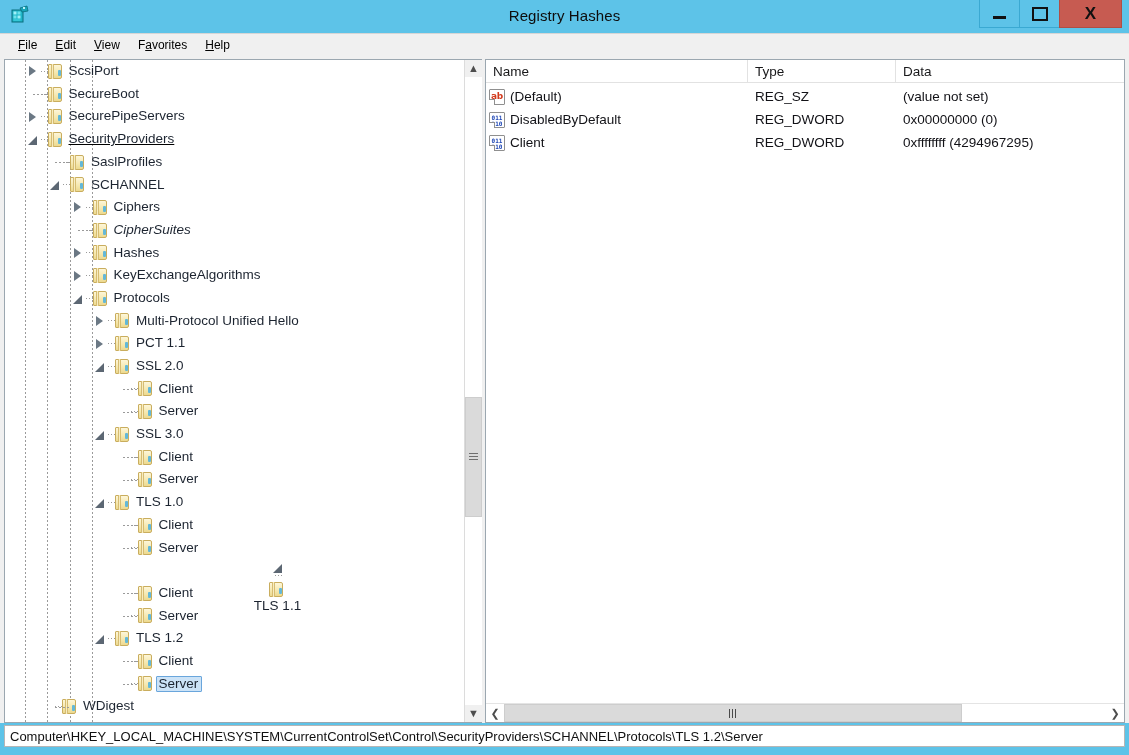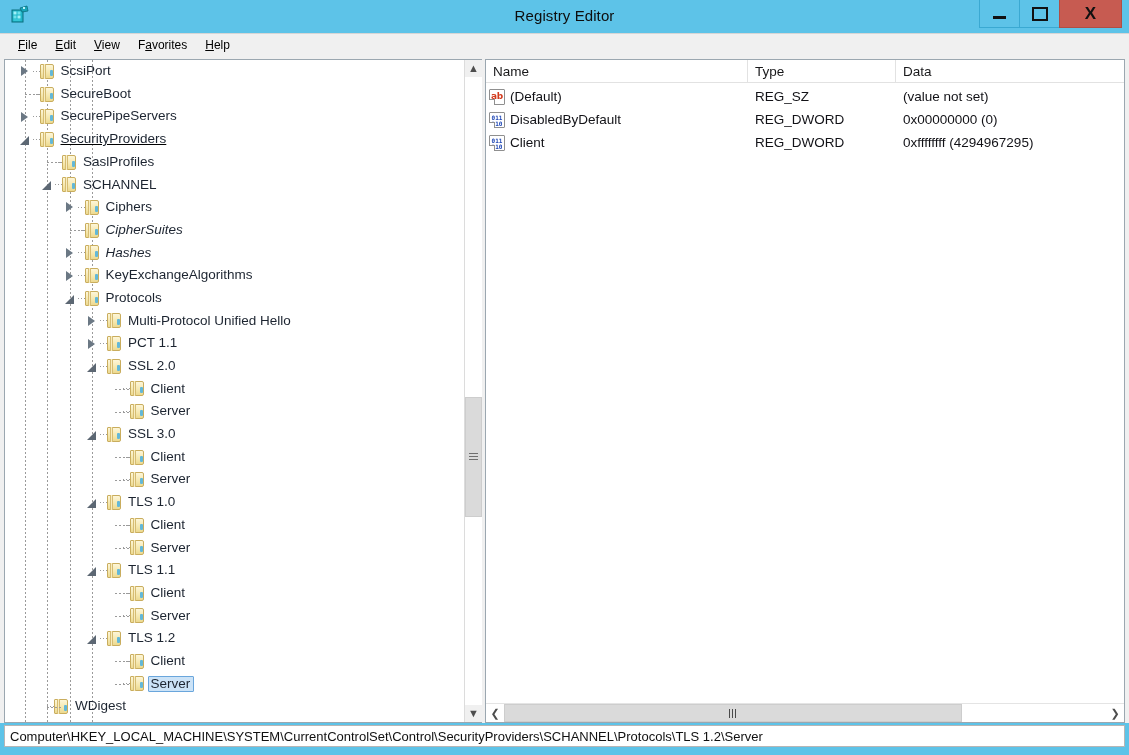--- a/index.html
+++ b/index.html
@@ -135,21 +135,21 @@
     overflow: hidden;
   }
   .tree-scrollport {
     flex: 1 1 auto;
     position: relative;
     overflow: hidden;
     background: #fff;
   }
   .tree-rows {
     position: absolute;
-    left: 0; top: 0; right: 0;
+    left: 8px; top: 0; right: 0;
     font-size: 13.5px;
   }
   .tree-row {
     height: 22.7px;
     display: flex;
     align-items: center;
     position: relative;
     white-space: nowrap;
     cursor: default;
   }
@@ -447,21 +447,21 @@
         <rect x="3" y="6" width="11" height="12" fill="#1fb6c9" stroke="#0a6f7d" stroke-width="1"></rect>
         <rect x="4.5" y="7.5" width="3" height="3" fill="#9ff0f7"></rect>
         <rect x="8.5" y="7.5" width="3" height="3" fill="#6de0ea"></rect>
         <rect x="4.5" y="11.5" width="3" height="3" fill="#6de0ea"></rect>
         <rect x="8.5" y="11.5" width="3" height="3" fill="#9ff0f7"></rect>
         <rect x="4.5" y="15" width="7" height="2" fill="#34c7d6"></rect>
         <path d="M11 4 L18 2 L19 7 L13 8 Z" fill="#19a5b7" stroke="#0a6f7d" stroke-width="0.8"></path>
         <rect x="14" y="3" width="2" height="2" fill="#b8f4fa"></rect>
       </svg>
     </div>
-    <div class="title-text">Registry Editor</div>
+    <div class="title-text">Registry Hashes</div>
     <div class="win-buttons">
       <div class="win-btn">
         <div class="glyph-min"></div>
       </div>
       <div class="win-btn">
         <div class="glyph-max"></div>
       </div>
       <div class="win-btn close">
         <span class="glyph-close">X</span>
       </div>
@@ -569,21 +569,21 @@
               <div class="tree-row" style="padding-left: 56.5px; font-style: italic;">
                 <span style="width: 16px; flex: 0 0 16px; display: flex; align-items: center;"></span>
                 <span style="width: 7px; flex: 0 0 7px; height: 1px; background-image: linear-gradient(90deg, rgb(154, 154, 154) 50%, rgba(0, 0, 0, 0) 0%); background-size: 3px 1px; background-repeat: repeat-x;"></span>
                 <span class="folder">
                   <span class="f-back"></span>
                   <span class="f-spine"></span>
                   <span class="f-key"></span>
                 </span>
                 <span class="tree-label">CipherSuites</span>
               </div>
-              <div class="tree-row" style="padding-left: 56.5px; font-style: italic;">
+              <div class="tree-row" style="padding-left: 56.5px;">
                 <span style="width: 16px; flex: 0 0 16px; display: flex; align-items: center;">
                   <span class="tri-collapsed"></span>
                 </span>
                 <span style="width: 7px; flex: 0 0 7px; height: 1px; background-image: linear-gradient(90deg, rgb(154, 154, 154) 50%, rgba(0, 0, 0, 0) 0%); background-size: 3px 1px; background-repeat: repeat-x;"></span>
                 <span class="folder">
                   <span class="f-back"></span>
                   <span class="f-spine"></span>
                   <span class="f-key"></span>
                 </span>
                 <span class="tree-label">Hashes</span>
@@ -725,21 +725,21 @@
               <div class="tree-row" style="padding-left: 101.5px;">
                 <span style="width: 16px; flex: 0 0 16px; display: flex; align-items: center;"></span>
                 <span style="width: 7px; flex: 0 0 7px; height: 1px; background-image: linear-gradient(90deg, rgb(154, 154, 154) 50%, rgba(0, 0, 0, 0) 0%); background-size: 3px 1px; background-repeat: repeat-x;"></span>
                 <span class="folder">
                   <span class="f-back"></span>
                   <span class="f-spine"></span>
                   <span class="f-key"></span>
                 </span>
                 <span class="tree-label">Server</span>
               </div>
-              <div class="tree-row" style="padding-left: 79px;">
+              <div class="tree-row" style="padding-left: 79px; flex-direction: column;">
                 <span style="width: 16px; flex: 0 0 16px; display: flex; align-items: center;">
                   <span class="tri-expanded"></span>
                 </span>
                 <span style="width: 7px; flex: 0 0 7px; height: 1px; background-image: linear-gradient(90deg, rgb(154, 154, 154) 50%, rgba(0, 0, 0, 0) 0%); background-size: 3px 1px; background-repeat: repeat-x;"></span>
                 <span class="folder">
                   <span class="f-back"></span>
                   <span class="f-spine"></span>
                   <span class="f-key"></span>
                 </span>
                 <span class="tree-label">TLS 1.1</span>

